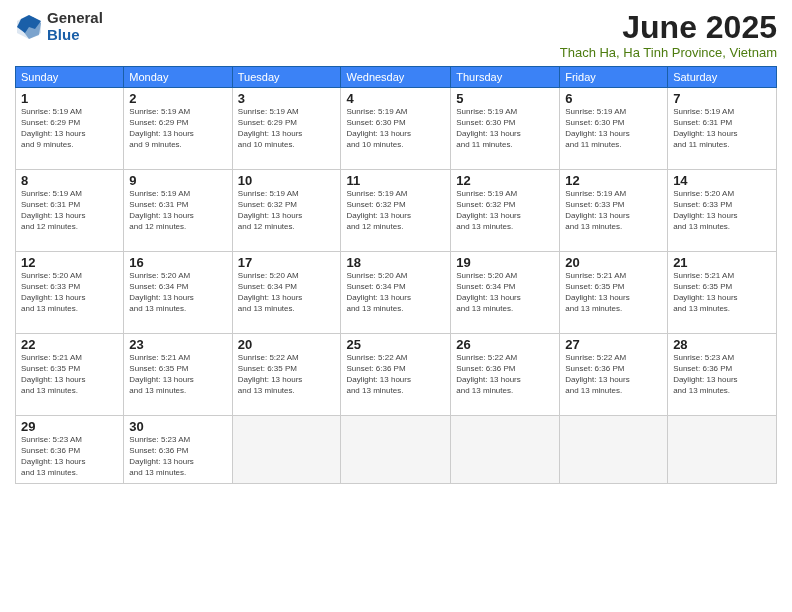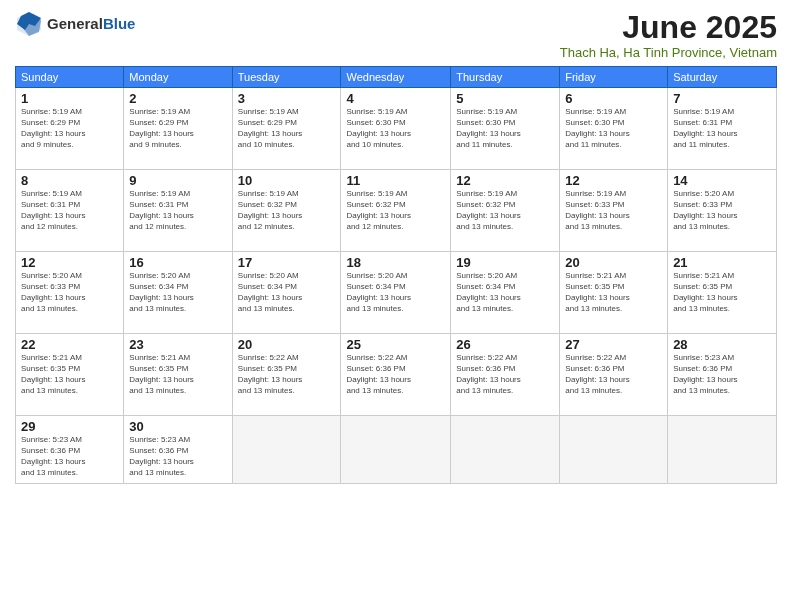--- a/index.html
+++ b/index.html
@@ -22,33 +22,32 @@
       align-items: flex-start;
       margin-bottom: 6px;
     }
     .logo {
       display: flex;
       align-items: center;
       gap: 4px;
     }
     .logo-text {
       display: flex;
-      flex-direction: row;
+      flex-direction: column;
       line-height: 1.1;
     }
     .logo-general {
       font-size: 15px;
       font-weight: bold;
       color: #333;
     }
     .logo-blue {
       font-size: 15px;
       font-weight: bold;
       color: #1a5fa8;
-      text-align: right;
     }
     .logo-icon {
       width: 28px;
       height: 28px;
     }
     .title-block {
       text-align: right;
     }
     .month-title {
       font-size: 32px;

